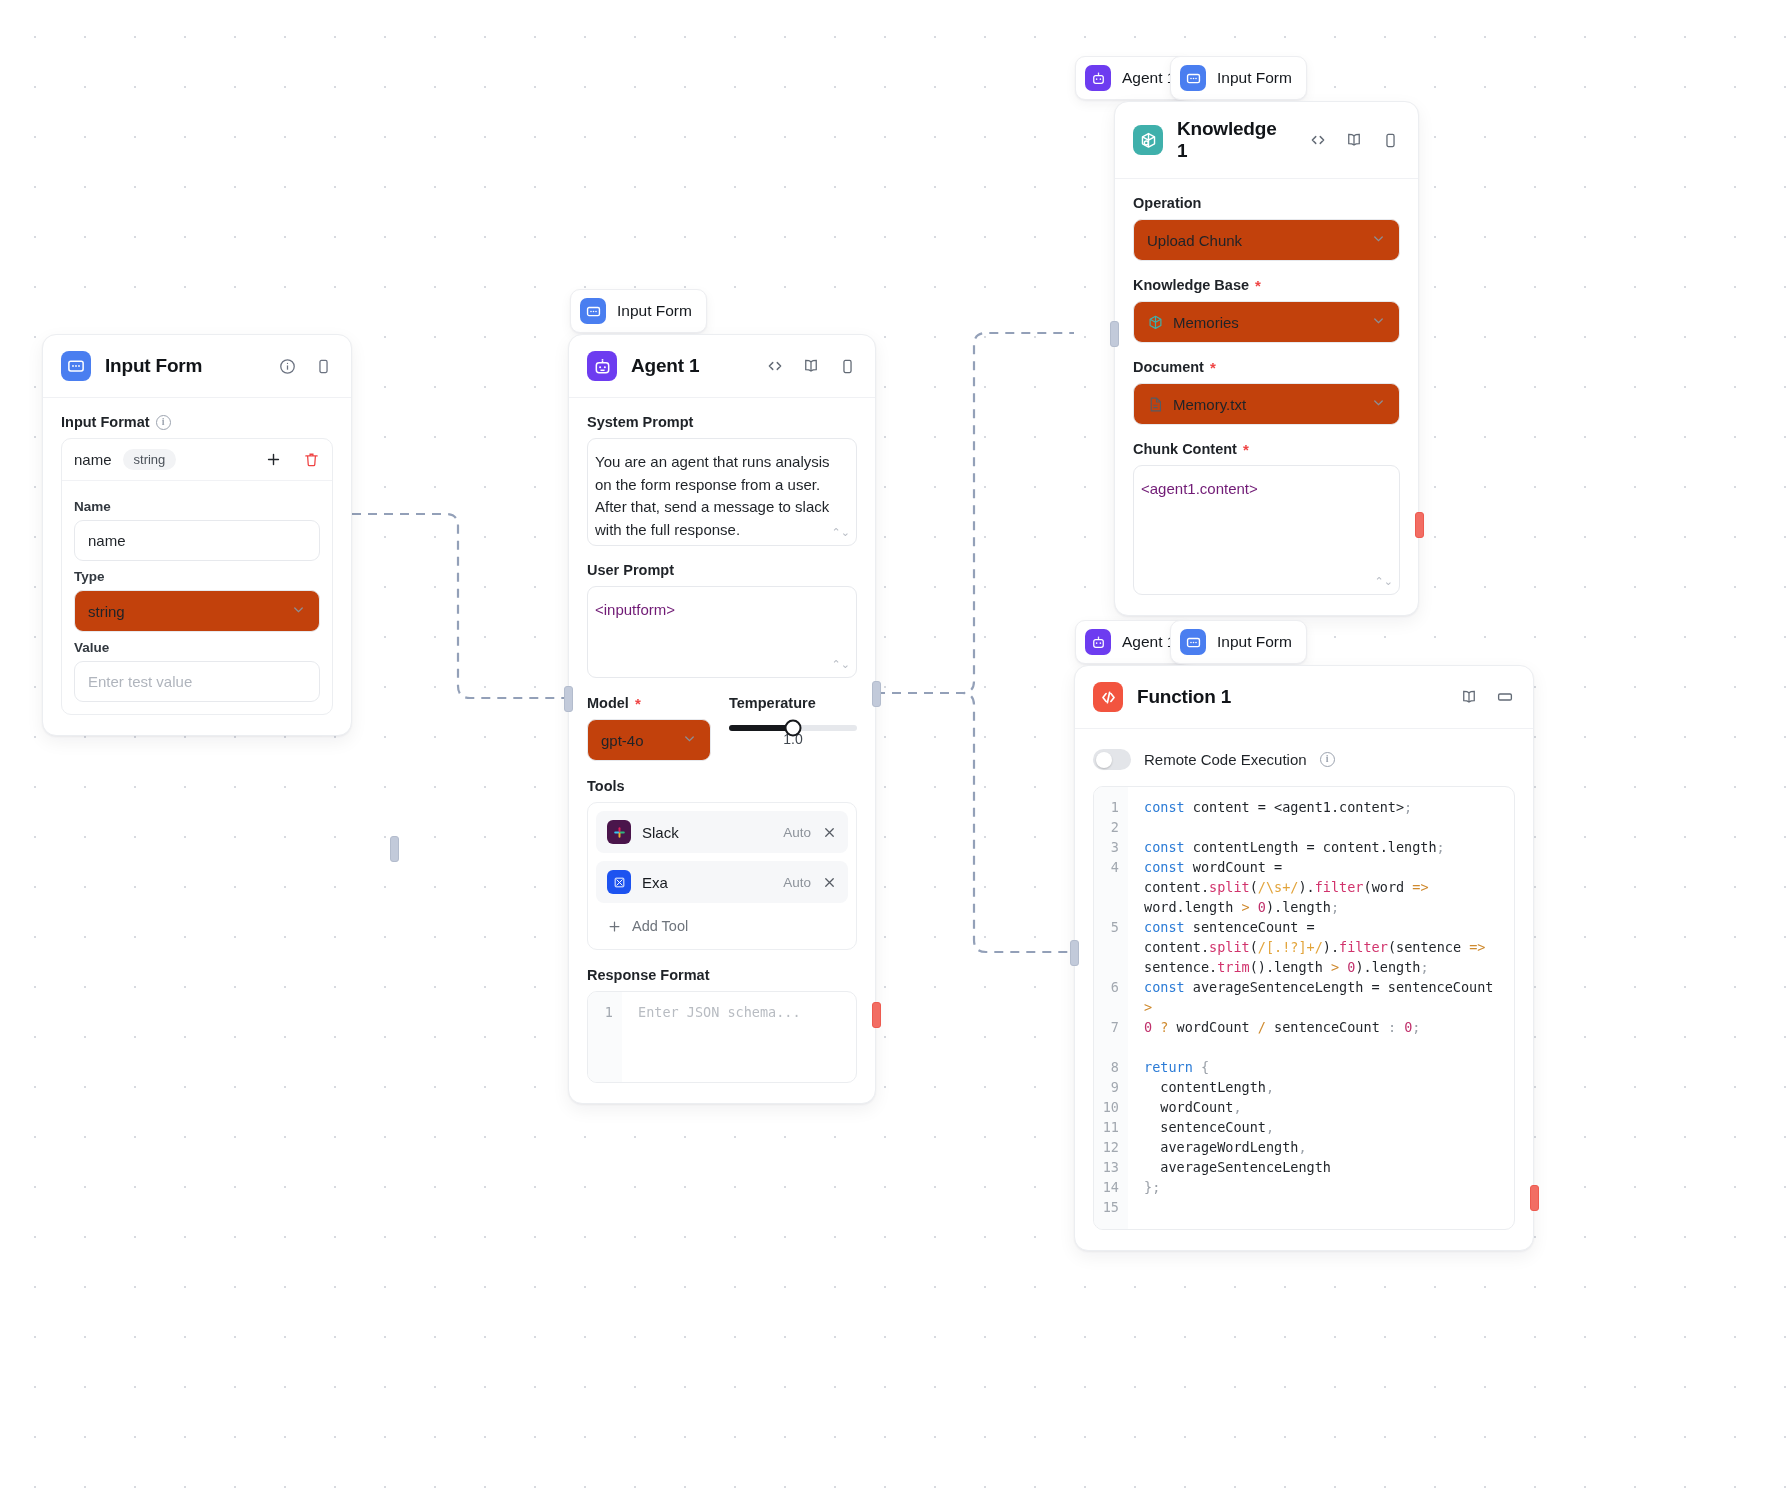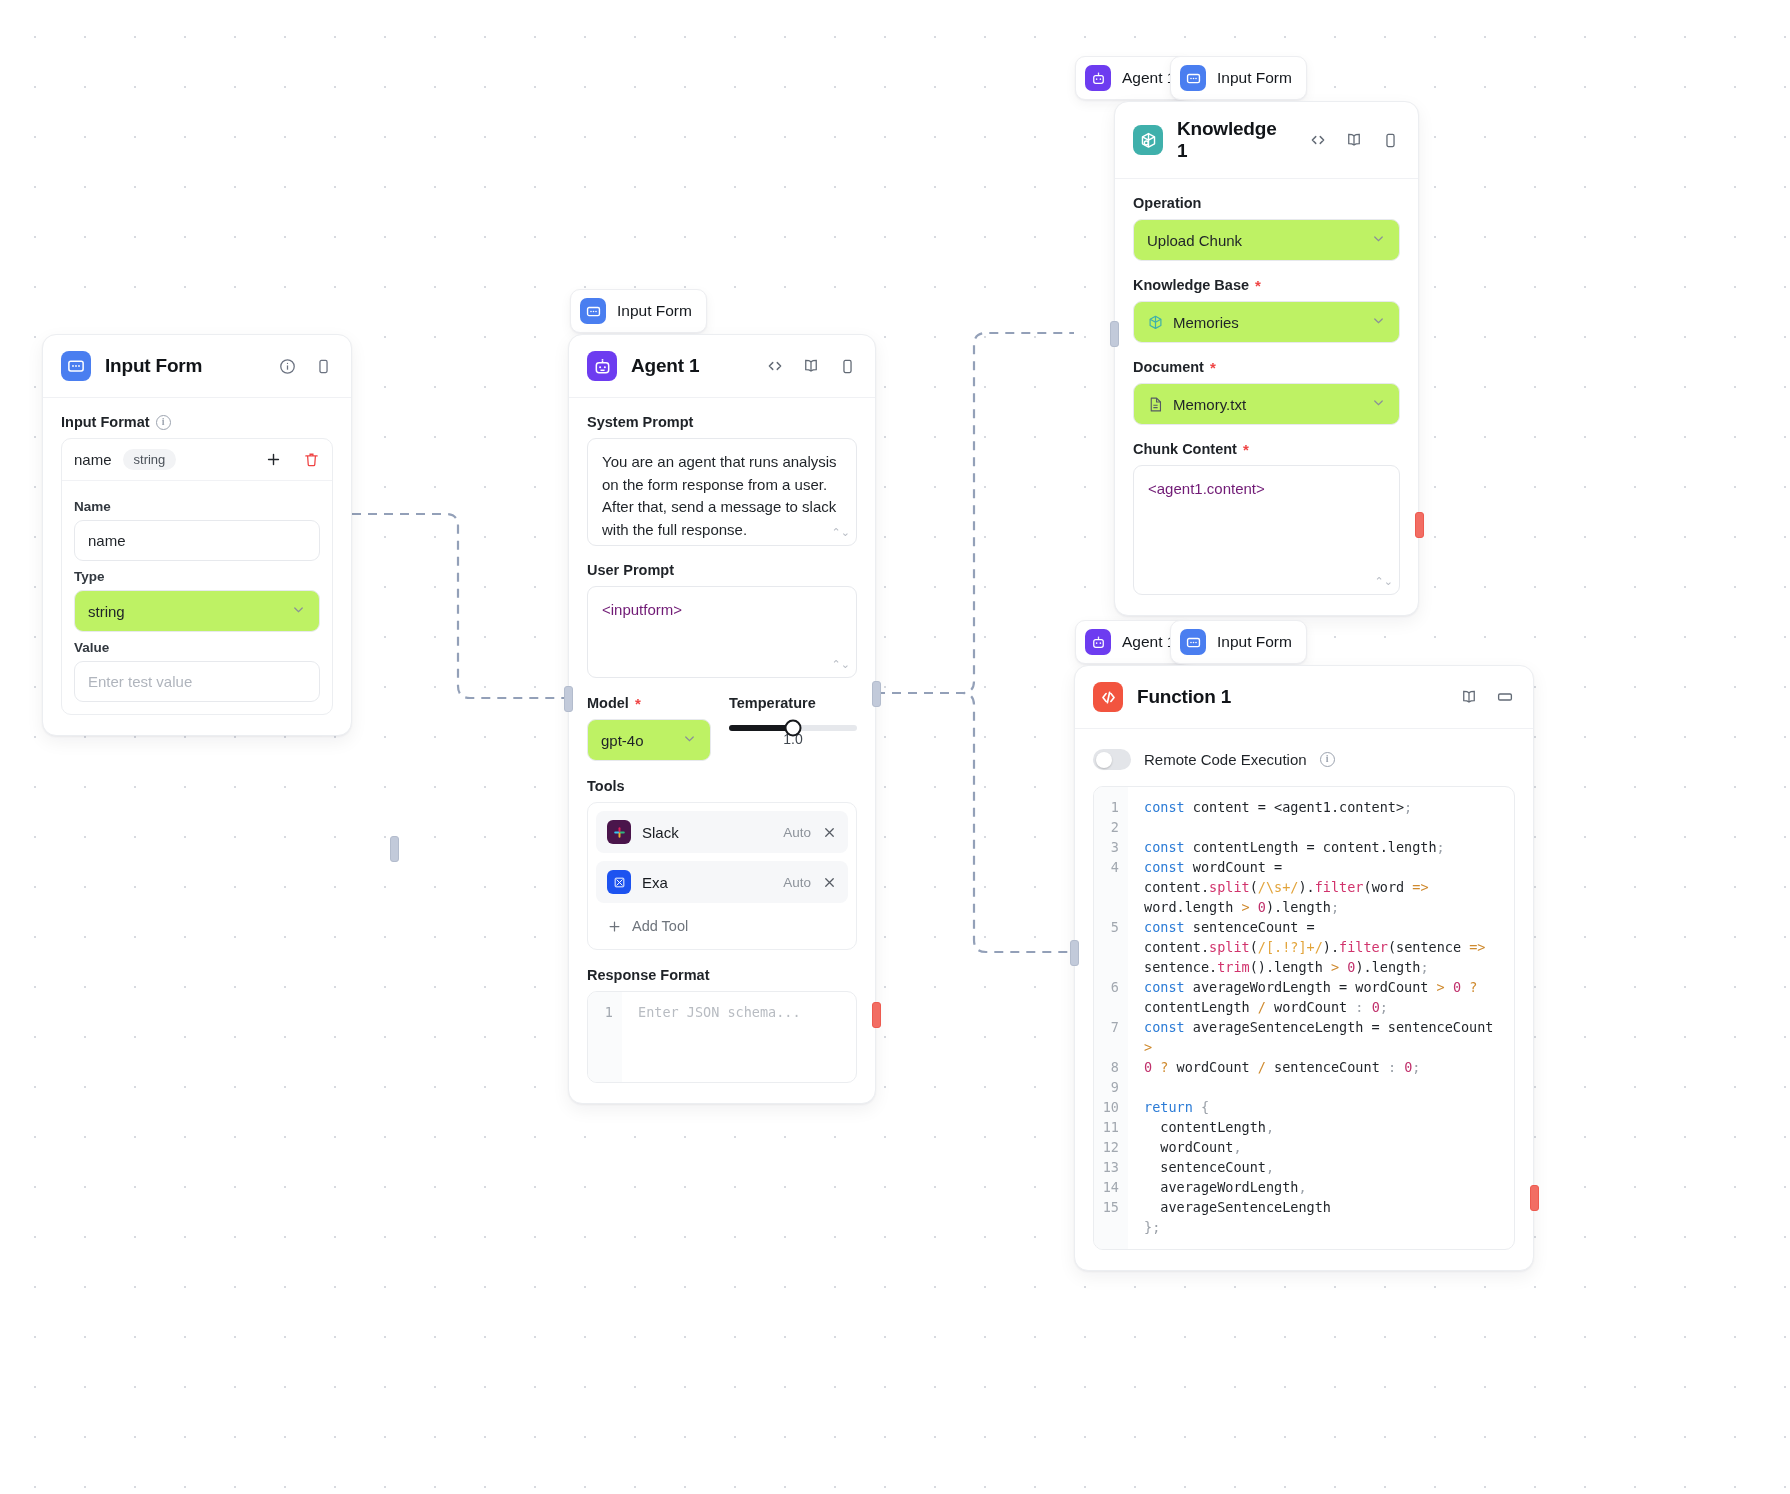--- a/index.html
+++ b/index.html
@@ -59,29 +59,29 @@
     font-family: "Liberation Serif", serif; display: inline-block;
   }
   .txtinput {
     width: 100%; border: 1px solid #e7e9ed; border-radius: 9px;
     background: #fff; padding: 11px 13px;
     font-size: 15px; color: #1f2328; font-family: "Liberation Sans", sans-serif;
   }
   .txtinput.placeholder { color: #b0b5bd; }
   .select {
     width: 100%; border: 1px solid #e7e9ed; border-radius: 9px;
-    background: #bef264; padding: 11px 13px;
+    background: #c2410c; padding: 11px 13px;
     font-size: 15px; color: #1f2328;
     display: flex; align-items: center; gap: 9px; cursor: pointer;
   }
   .select .sel-val { flex: 1 1 auto; }
   .chev { color: #8a9099; flex: 0 0 auto; }
   .ta {
     width: 100%; border: 1px solid #e7e9ed; border-radius: 9px;
-    background: #fff; padding: 12px 14px; position: relative;
+    background: #fff; padding: 12px 7px; position: relative;
     font-size: 15px; line-height: 1.5; color: #1f2328;
   }
   .ta .tpl { color: #701a75; text-align: center; }
   .resizer { position: absolute; right: 6px; bottom: 5px; color: #b7bcc4; font-size: 11px; }
 
   
   .pill {
     position: absolute;
     display: flex; align-items: center; gap: 11px;
     background: #fff; border: 1px solid #edeef1; border-radius: 10px;
@@ -577,22 +577,21 @@
         <span class="info-dot">i</span>
       </div>
 
       <div class="code-wrap">
         <div class="code-inner">
           <div class="gutter">1<br>2<br>3<br>4<br><br><br>5<br><br><br>6<br><br>7<br><br>8<br>9<br>10<br>11<br>12<br>13<br>14<br>15</div>
           <div class="codearea"><span class="cl"><span class="kw">const</span> content = &lt;agent1.content&gt;<span class="punc">;</span></span><span class="cl">&nbsp;</span><span class="cl"><span class="kw">const</span> contentLength = content.length<span class="punc">;</span></span><span class="cl"><span class="kw">const</span> wordCount =
 content.<span class="fn">split</span>(<span class="re">/\s+/</span>).<span class="fn">filter</span>(word <span class="op">=&gt;</span>
 word.length <span class="op">&gt;</span> <span class="num">0</span>).length<span class="punc">;</span></span><span class="cl"><span class="kw">const</span> sentenceCount =
 content.<span class="fn">split</span>(<span class="re">/[.!?]+/</span>).<span class="fn">filter</span>(sentence <span class="op">=&gt;</span>
-sentence.<span class="fn">trim</span>().length <span class="op">&gt;</span> <span class="num">0</span>).length<span class="punc">;</span></span><span class="cl"><span class="kw">const</span> averageWordLength = wordCount <span class="op">&gt;</span> <span class="num">0</span> <span class="op">?</span>
-contentLength <span class="op">/</span> wordCount <span class="punc">:</span> <span class="num">0</span><span class="punc">;</span></span><span class="cl"><span class="kw">const</span> averageSentenceLength = sentenceCount <span class="op">&gt;</span>
+sentence.<span class="fn">trim</span>().length <span class="op">&gt;</span> <span class="num">0</span>).length<span class="punc">;</span></span><span class="cl"><span class="kw">const</span> averageSentenceLength = sentenceCount <span class="op">&gt;</span>
 <span class="num">0</span> <span class="op">?</span> wordCount <span class="op">/</span> sentenceCount <span class="punc">:</span> <span class="num">0</span><span class="punc">;</span></span><span class="cl">&nbsp;</span><span class="cl"><span class="kw">return</span> <span class="punc">{</span></span><span class="cl">  contentLength<span class="punc">,</span></span><span class="cl">  wordCount<span class="punc">,</span></span><span class="cl">  sentenceCount<span class="punc">,</span></span><span class="cl">  averageWordLength<span class="punc">,</span></span><span class="cl">  averageSentenceLength</span><span class="cl"><span class="punc">};</span></span></div>
         </div>
       </div>
     </div>
 
     <div class="handle" style="left:-5px; top:274px;"></div>
     <div class="handle out-red" style="left:455px; top:519px;"></div>
   </div>
 
 </div>

